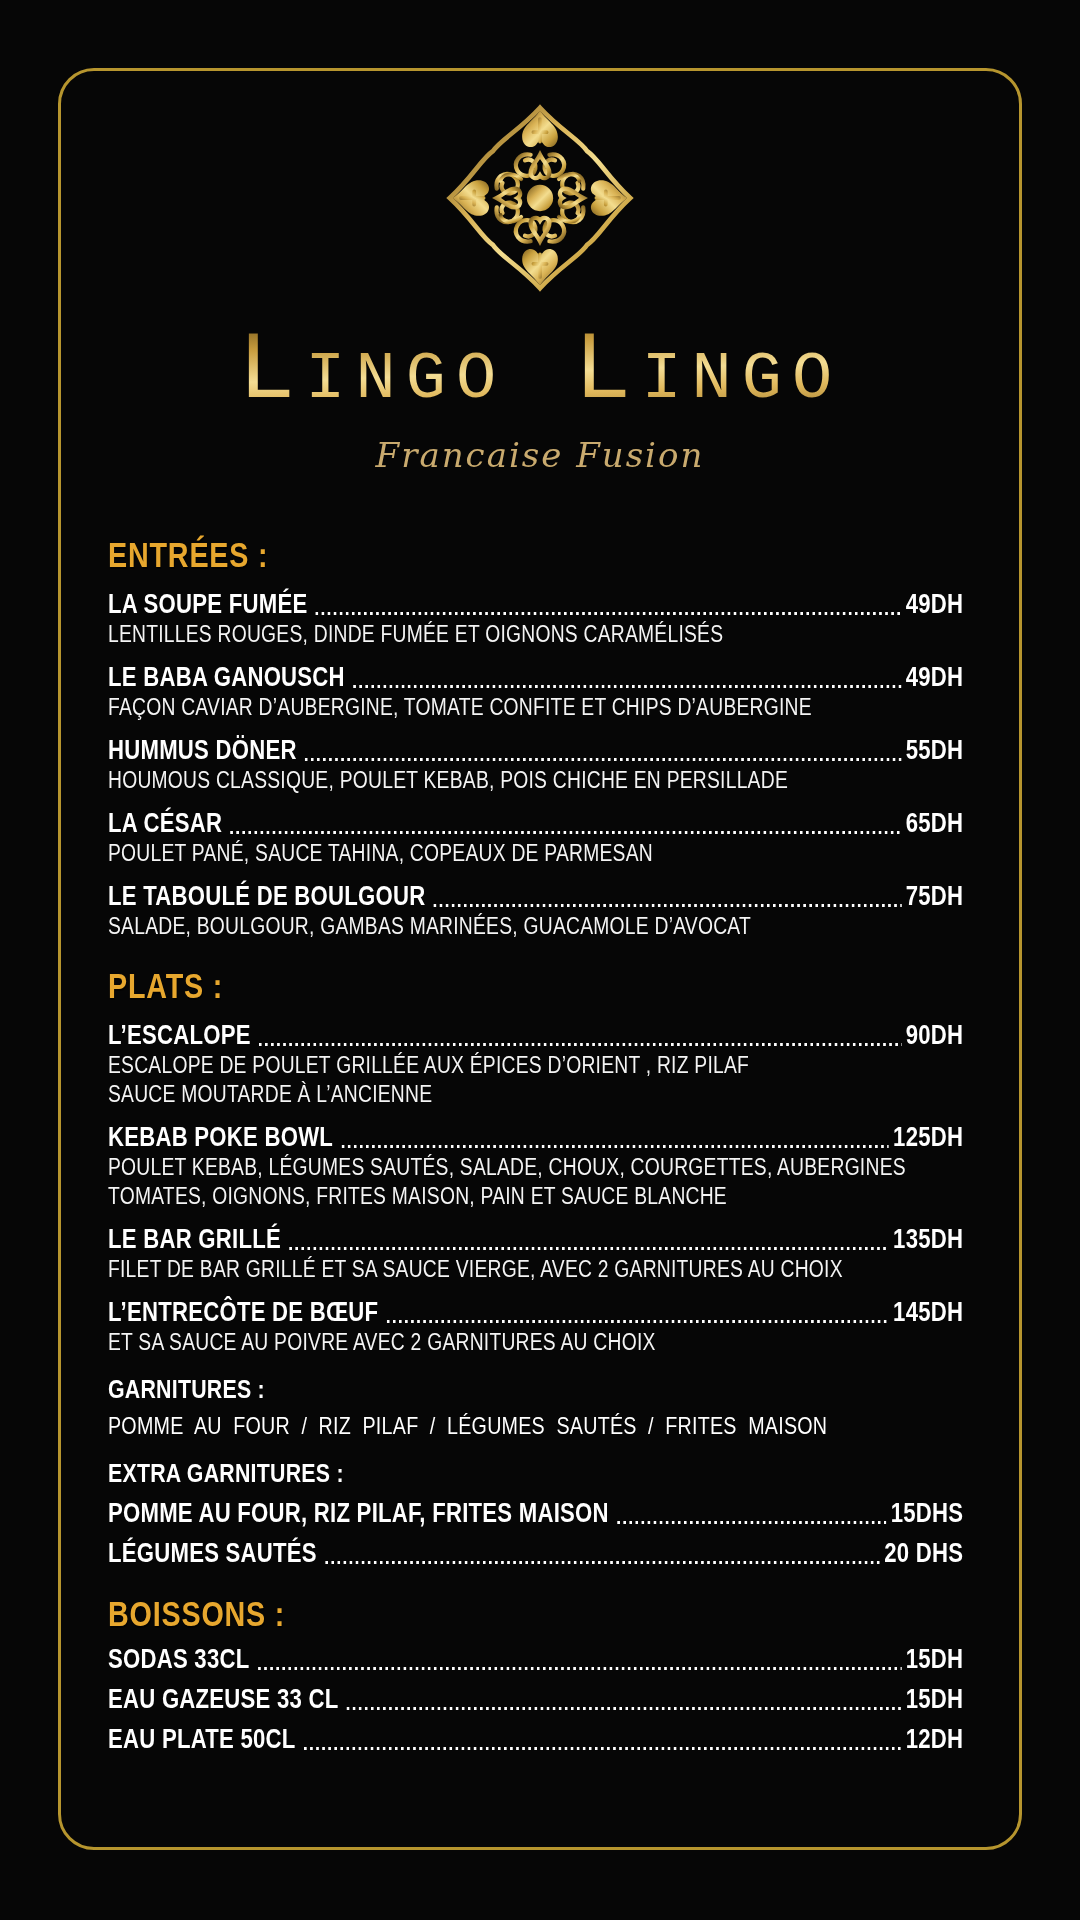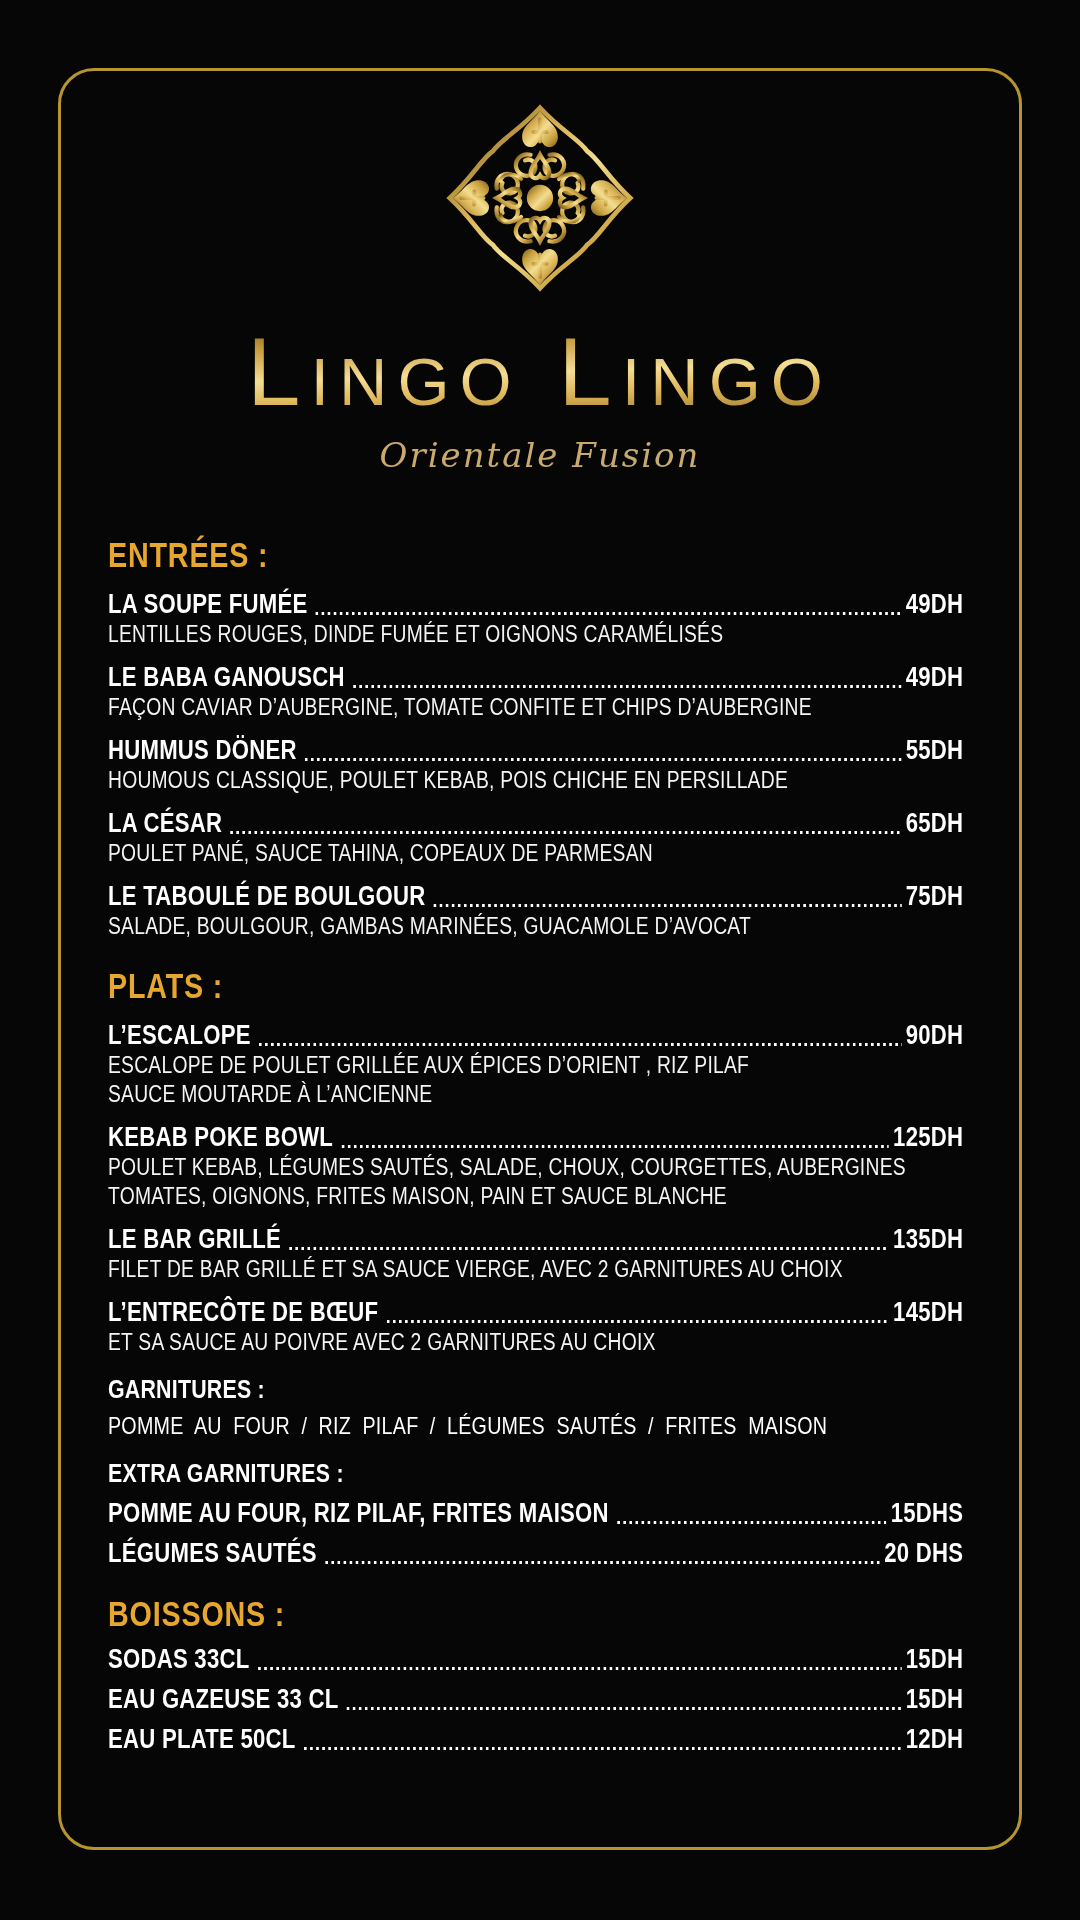--- a/index.html
+++ b/index.html
@@ -9,21 +9,21 @@
     font-family:"Liberation Sans",sans-serif;
   }
   .frame{
     position:absolute;left:58px;right:58px;top:68px;bottom:70px;
     border:3px solid var(--frame-gold,#b6952e);border-radius:36px;
     pointer-events:none;
   }
   .header{text-align:center;padding-top:104px;}
   .ornament{width:188px;height:188px;display:inline-block;}
   .title{
-    margin:28px 0 0;font-family:Liberation Sans, sans-serif;font-weight:400;
+    margin:28px 0 0;font-family:Liberation Mono, monospace;font-weight:400;
     font-variant:small-caps;font-size:96px;line-height:96px;letter-spacing:10px;
     background:linear-gradient(178deg,#6e5217 2%,#c79c3e 26%,#f4dd94 50%,#e0b85c 66%,#8a671f 96%);
     -webkit-background-clip:text;background-clip:text;color:transparent;
     white-space:nowrap;
   }
   .subtitle{
     margin-top:14px;font-family:"DejaVu Serif","Liberation Serif",serif;font-style:italic;
     font-size:34px;line-height:42px;color:var(--script-gold,#c9aa6e);letter-spacing:2px;
   }
   
@@ -89,21 +89,21 @@
       <g fill="none" stroke="url(#gg)" stroke-width="4" stroke-linecap="round">
         <path d="M20,-20 c8,-8 20,-6 22,2"></path>
         <path d="M20,20 c8,8 20,6 22,-2"></path>
         <path d="M-20,-20 c-8,-8 -20,-6 -22,2"></path>
         <path d="M-20,20 c-8,8 -20,6 -22,-2"></path>
       </g>
     </svg>
 
     <h1 class="title">Lingo Lingo</h1>
     <div class="subtitle">
-      <div>Orientale Fusion</div>
+      <div>Francaise Fusion</div>
     </div>
   </div>
 
   <div class="menu">
       <div class="menu-section">
         <div class="section-heading">ENTRÉES :</div>
         <div class="dish">
           <div class="dishrow">
             <span class="t">LA SOUPE FUMÉE</span>
             <span class="leader"></span>

